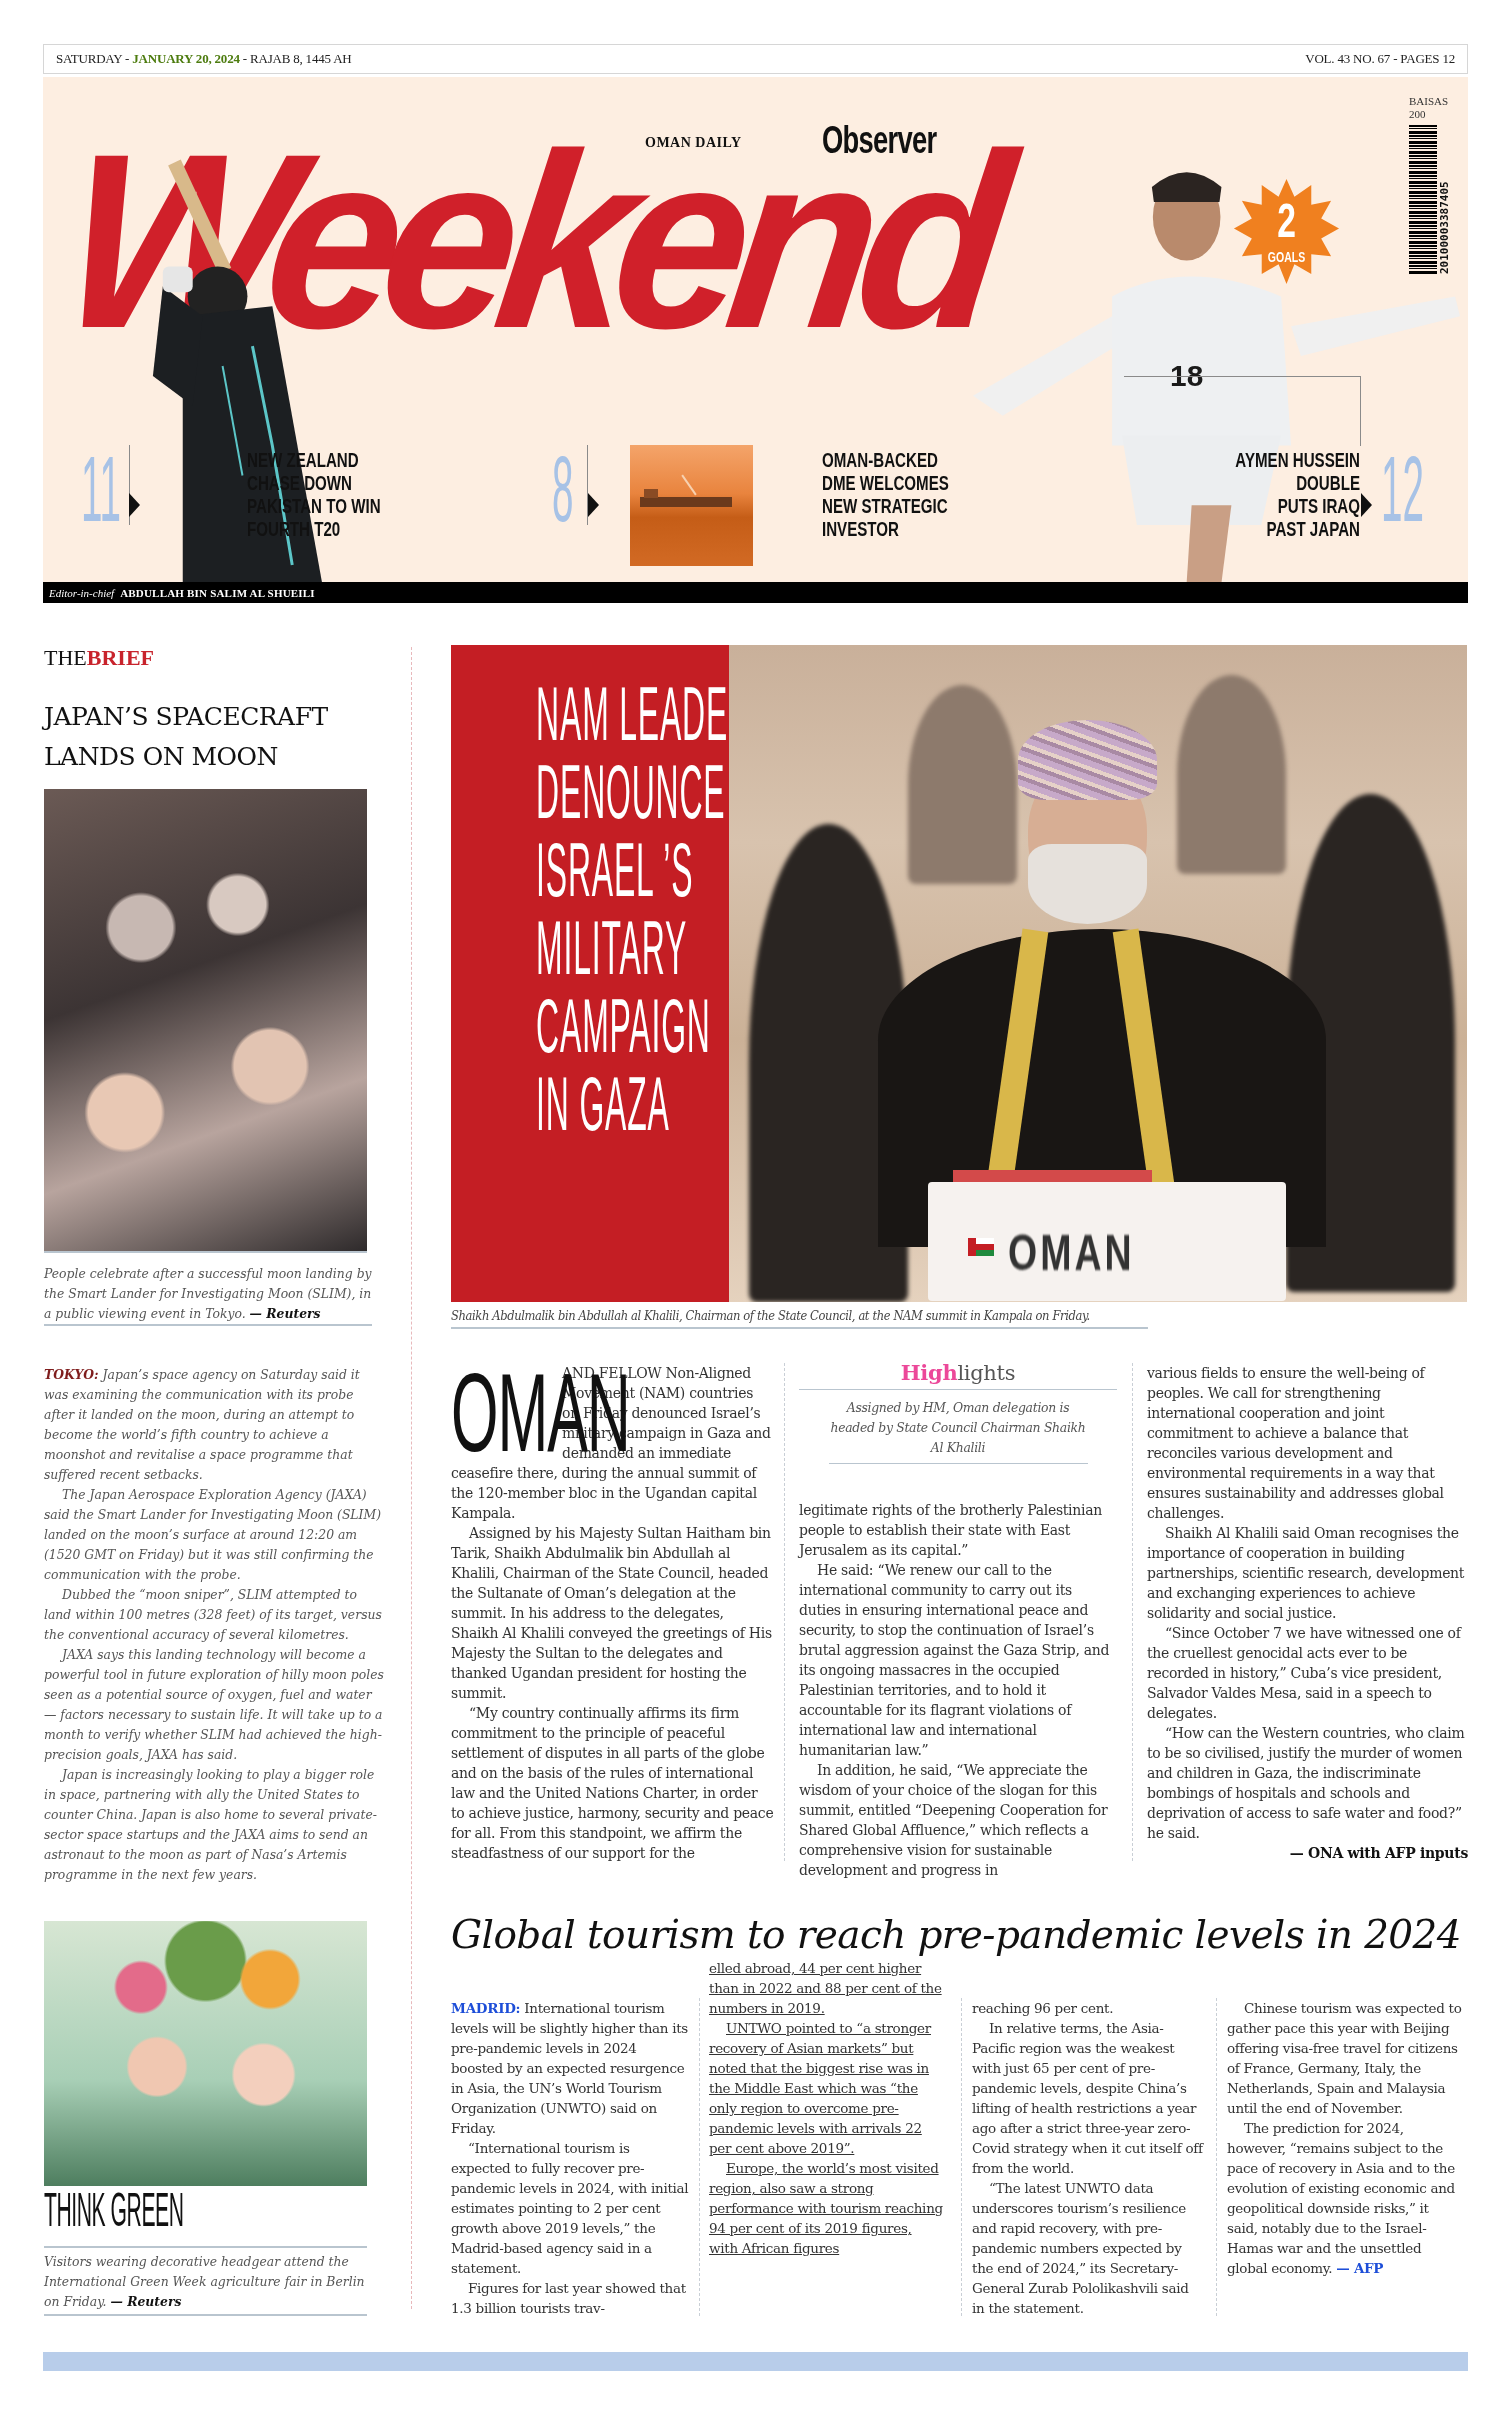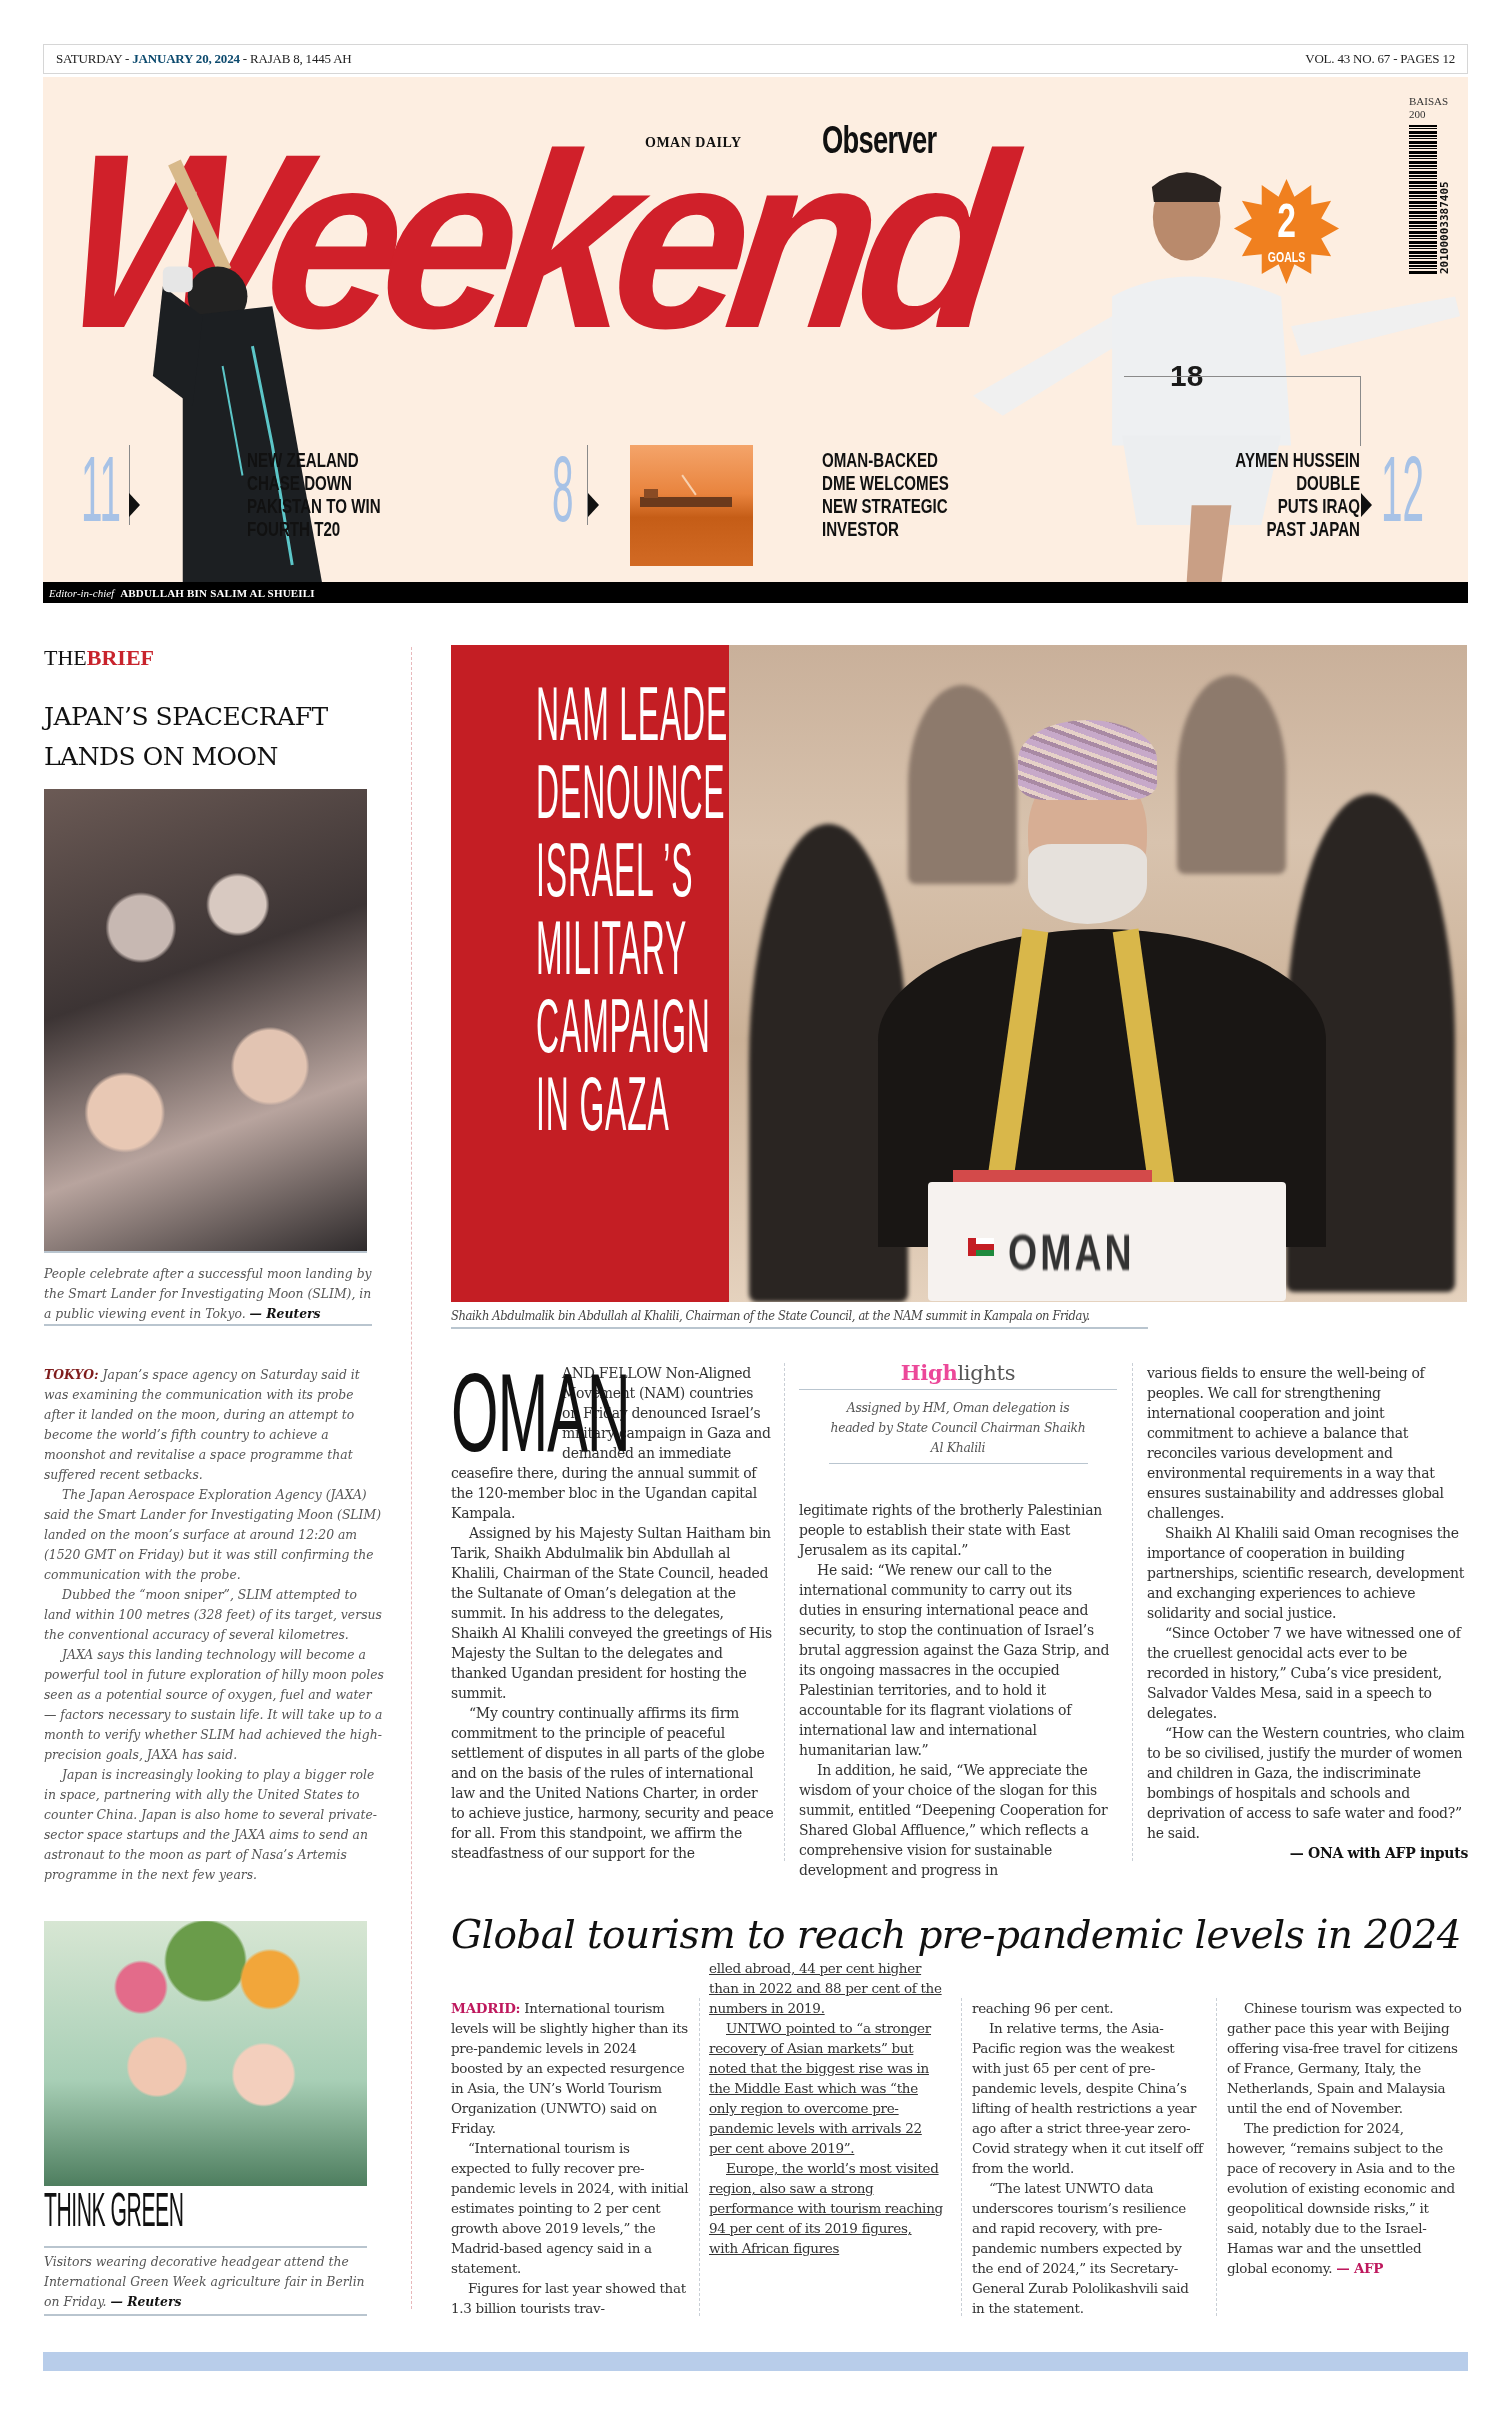--- a/index.html
+++ b/index.html
@@ -2,21 +2,21 @@
 <html><head>
 <meta charset="utf-8">
 <style>
   * { box-sizing: border-box; margin: 0; padding: 0; }
   html, body { width: 1508px; height: 2413px; background: #fff; overflow: hidden; }
   body { position: relative; font-family: "DejaVu Serif", serif; color: #222; }
   .abs { position: absolute; }
 
   
   .dateline { left: 43px; top: 44px; width: 1425px; height: 30px; border: 1px solid #d6d6d6; display: flex; align-items: center; justify-content: space-between; padding: 0 12px; font-family: "Liberation Serif", serif; font-size: 13px; color: #222; letter-spacing: -0.2px; }
-  .dateline .red { color: #0c4a6e; font-weight: bold; }
+  .dateline .red { color: #4d7c0f; font-weight: bold; }
 
   
   .mast { left: 43px; top: 77px; width: 1425px; height: 505px; background: #fdeee1; overflow: hidden; }
   .weekend-word { position: absolute; left: 40px; top: 40px; font-family: "Liberation Sans", sans-serif; font-weight: bold; font-style: italic; font-size: 249px; color: #d0202a; letter-spacing: -18px; transform: scaleX(0.96) skewX(-8deg); transform-origin: left top; line-height: 1; }
   .omandaily { position: absolute; left: 602px; top: 58px; font-family: "Liberation Serif", serif; font-size: 14px; font-weight: bold; color: #111; letter-spacing: 0.5px; }
   .observer { position: absolute; left: 779px; top: 42px; font-family: "Liberation Sans", sans-serif; font-size: 38px; font-weight: bold; color: #111; transform: scaleX(0.72); transform-origin: left center; letter-spacing: -1px; }
 
   .cricketer { position: absolute; left: 80px; top: 70px; width: 229px; height: 436px; }
   .footballer { position: absolute; left: 920px; top: 70px; width: 502px; height: 436px; }
 
@@ -91,21 +91,21 @@
   .hl-title b { color: #ec4899; }
   .hl-sub { text-align: center; font-family: "DejaVu Serif", serif; font-style: italic; font-size: 12.4px; line-height: 20px; color: #555; width: 259px; margin: 8px auto 0; padding-bottom: 5px; border-bottom: 1px solid #b9c5cf; }
   .col2-body { margin-top: 36px; }
   .col3 { left: 1147px; top: 1363px; width: 321px; }
   .byline { text-align: right; font-weight: bold; color: #111; }
 
   .tour-head { left: 451px; top: 1912px; font-family: "DejaVu Serif", serif; font-style: italic; font-size: 39px; color: #111; letter-spacing: -0.6px; white-space: nowrap; }
   .tcol { font-family: "DejaVu Serif", serif; font-size: 13.5px; line-height: 20px; color: #333; letter-spacing: -0.3px; }
   .tcol p { text-indent: 17px; }
   .tcol p.noind { text-indent: 0; }
-  .tcol b { color: #be185d; }
+  .tcol b { color: #1d4ed8; }
   .t1 { left: 451px; top: 1998px; width: 239px; }
   .t2 { left: 709px; top: 1958px; width: 235px; text-decoration: underline; }
   .t3 { left: 972px; top: 1998px; width: 231px; }
   .t4 { left: 1227px; top: 1998px; width: 235px; }
 
   .footer-band { left: 43px; top: 2352px; width: 1425px; height: 19px; background: #b8cdea; }
 </style>
 </head>
 <body>
 

